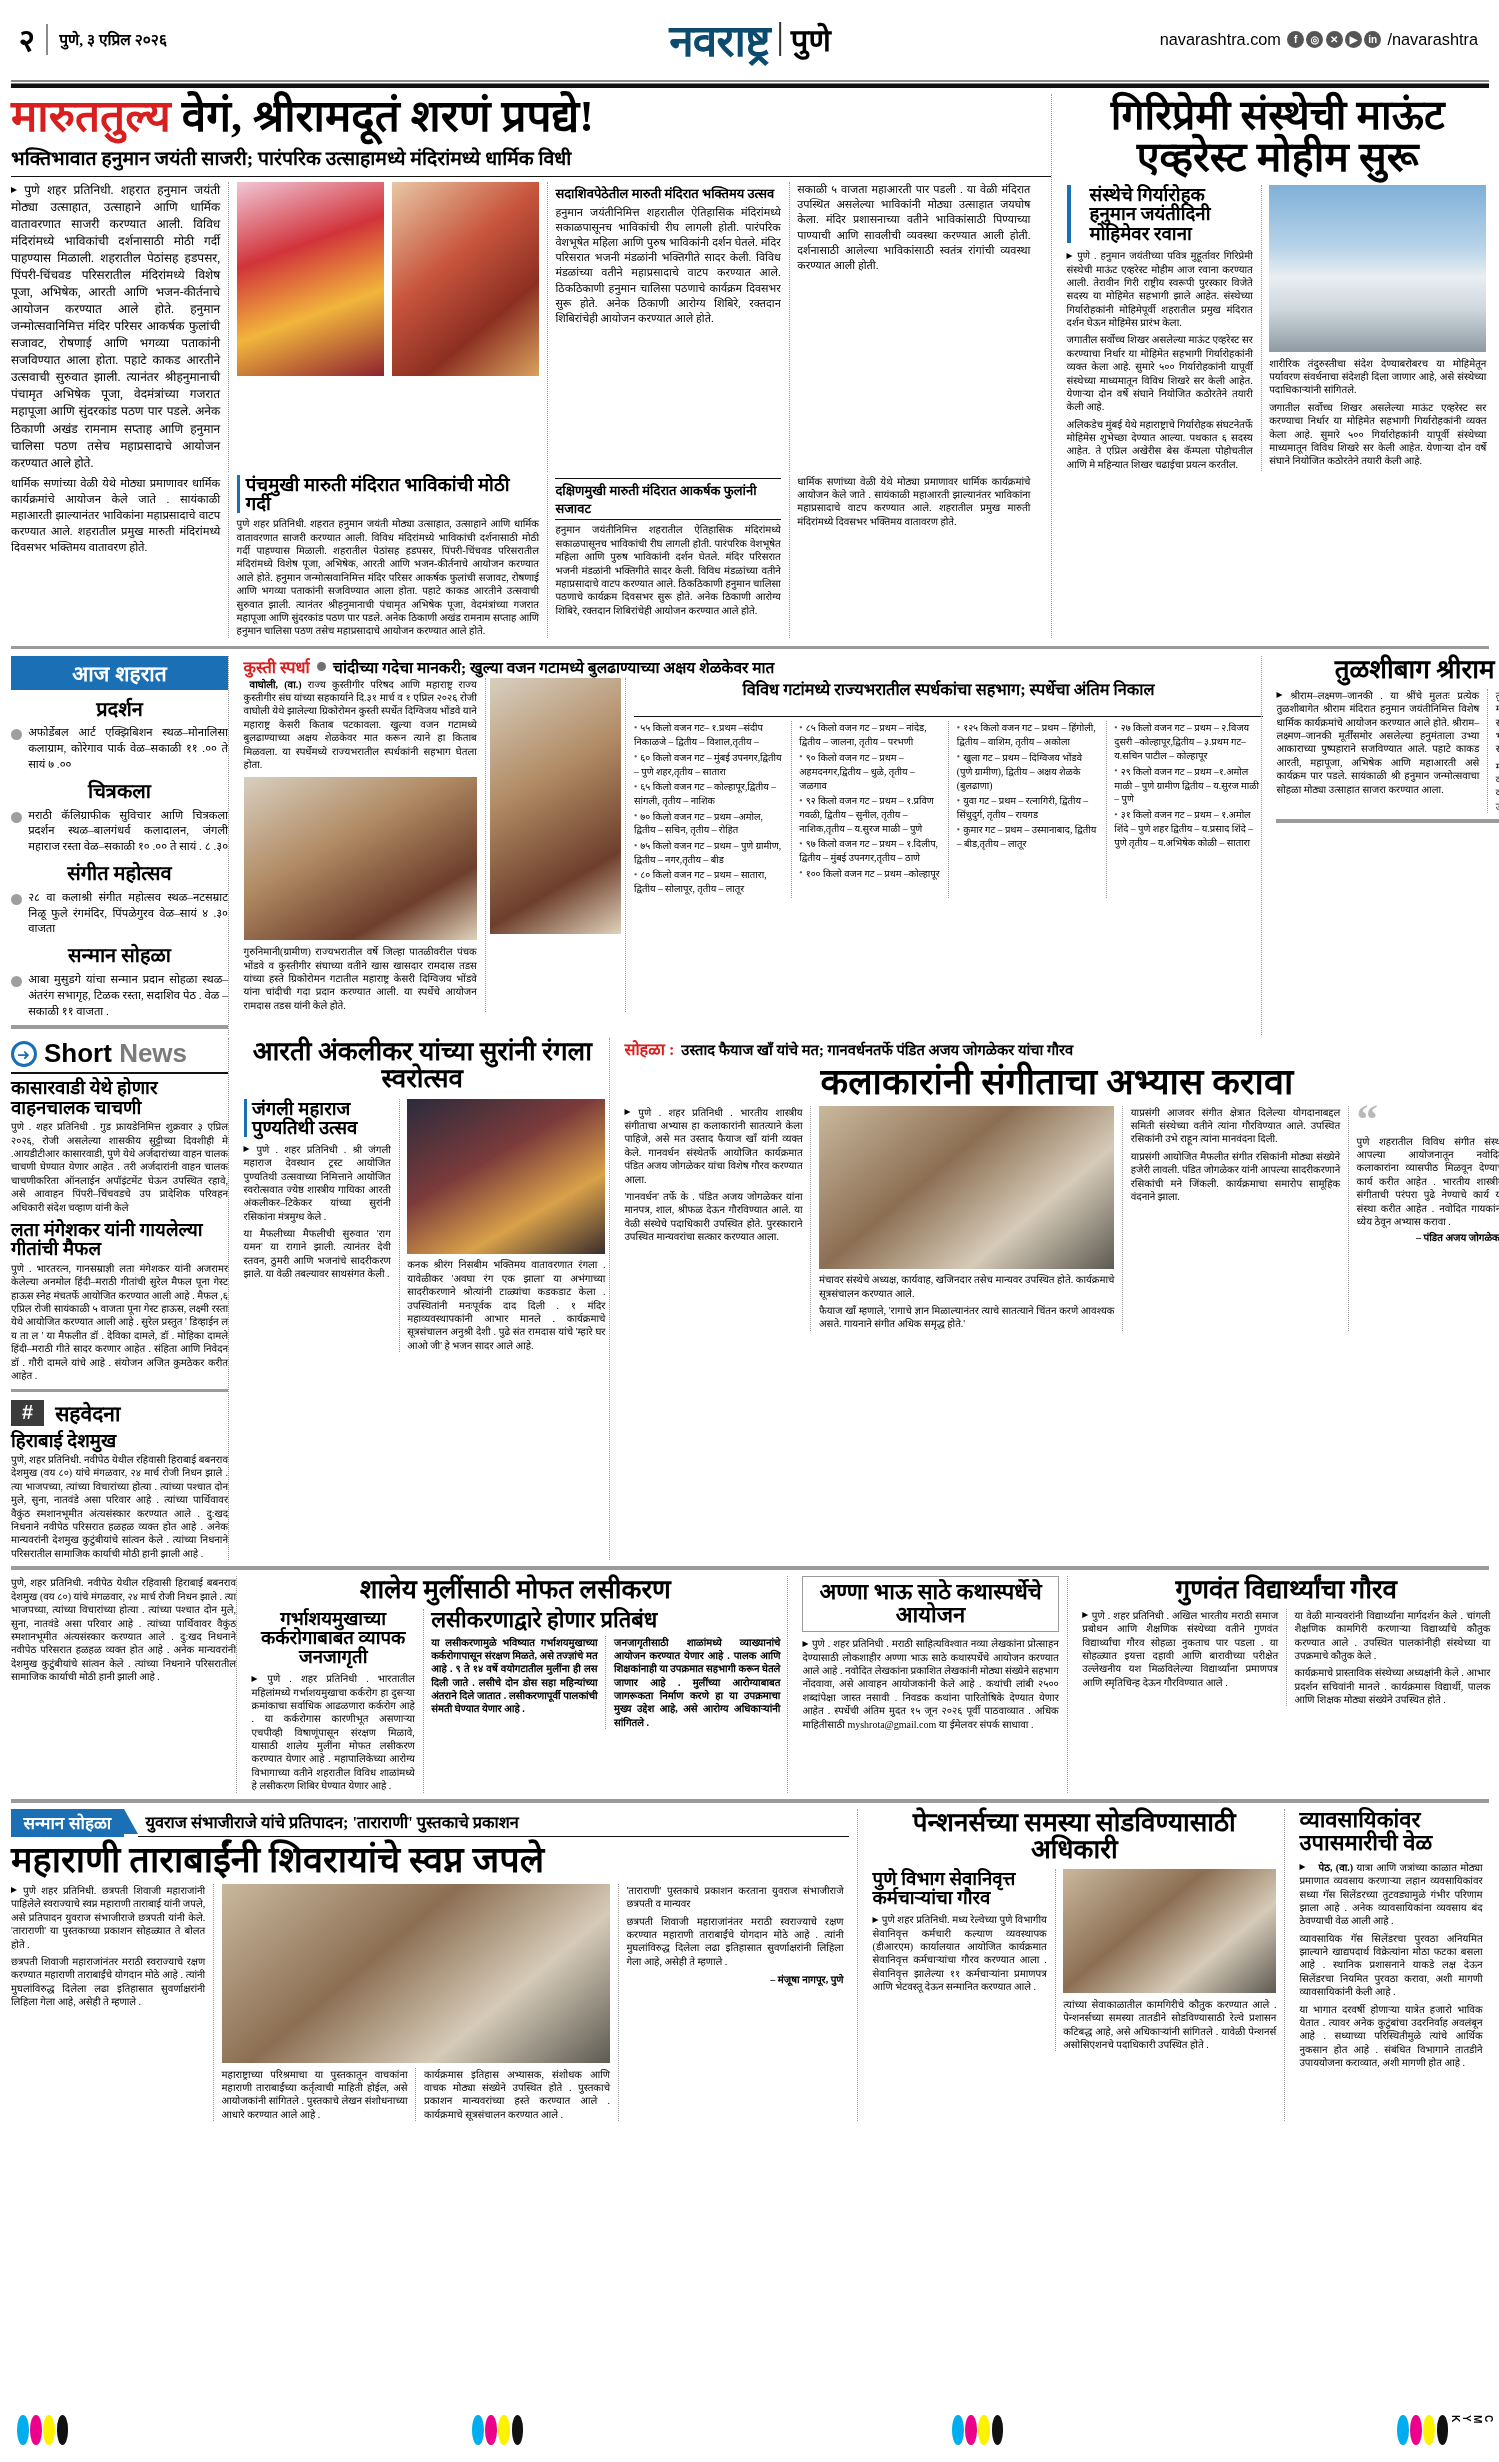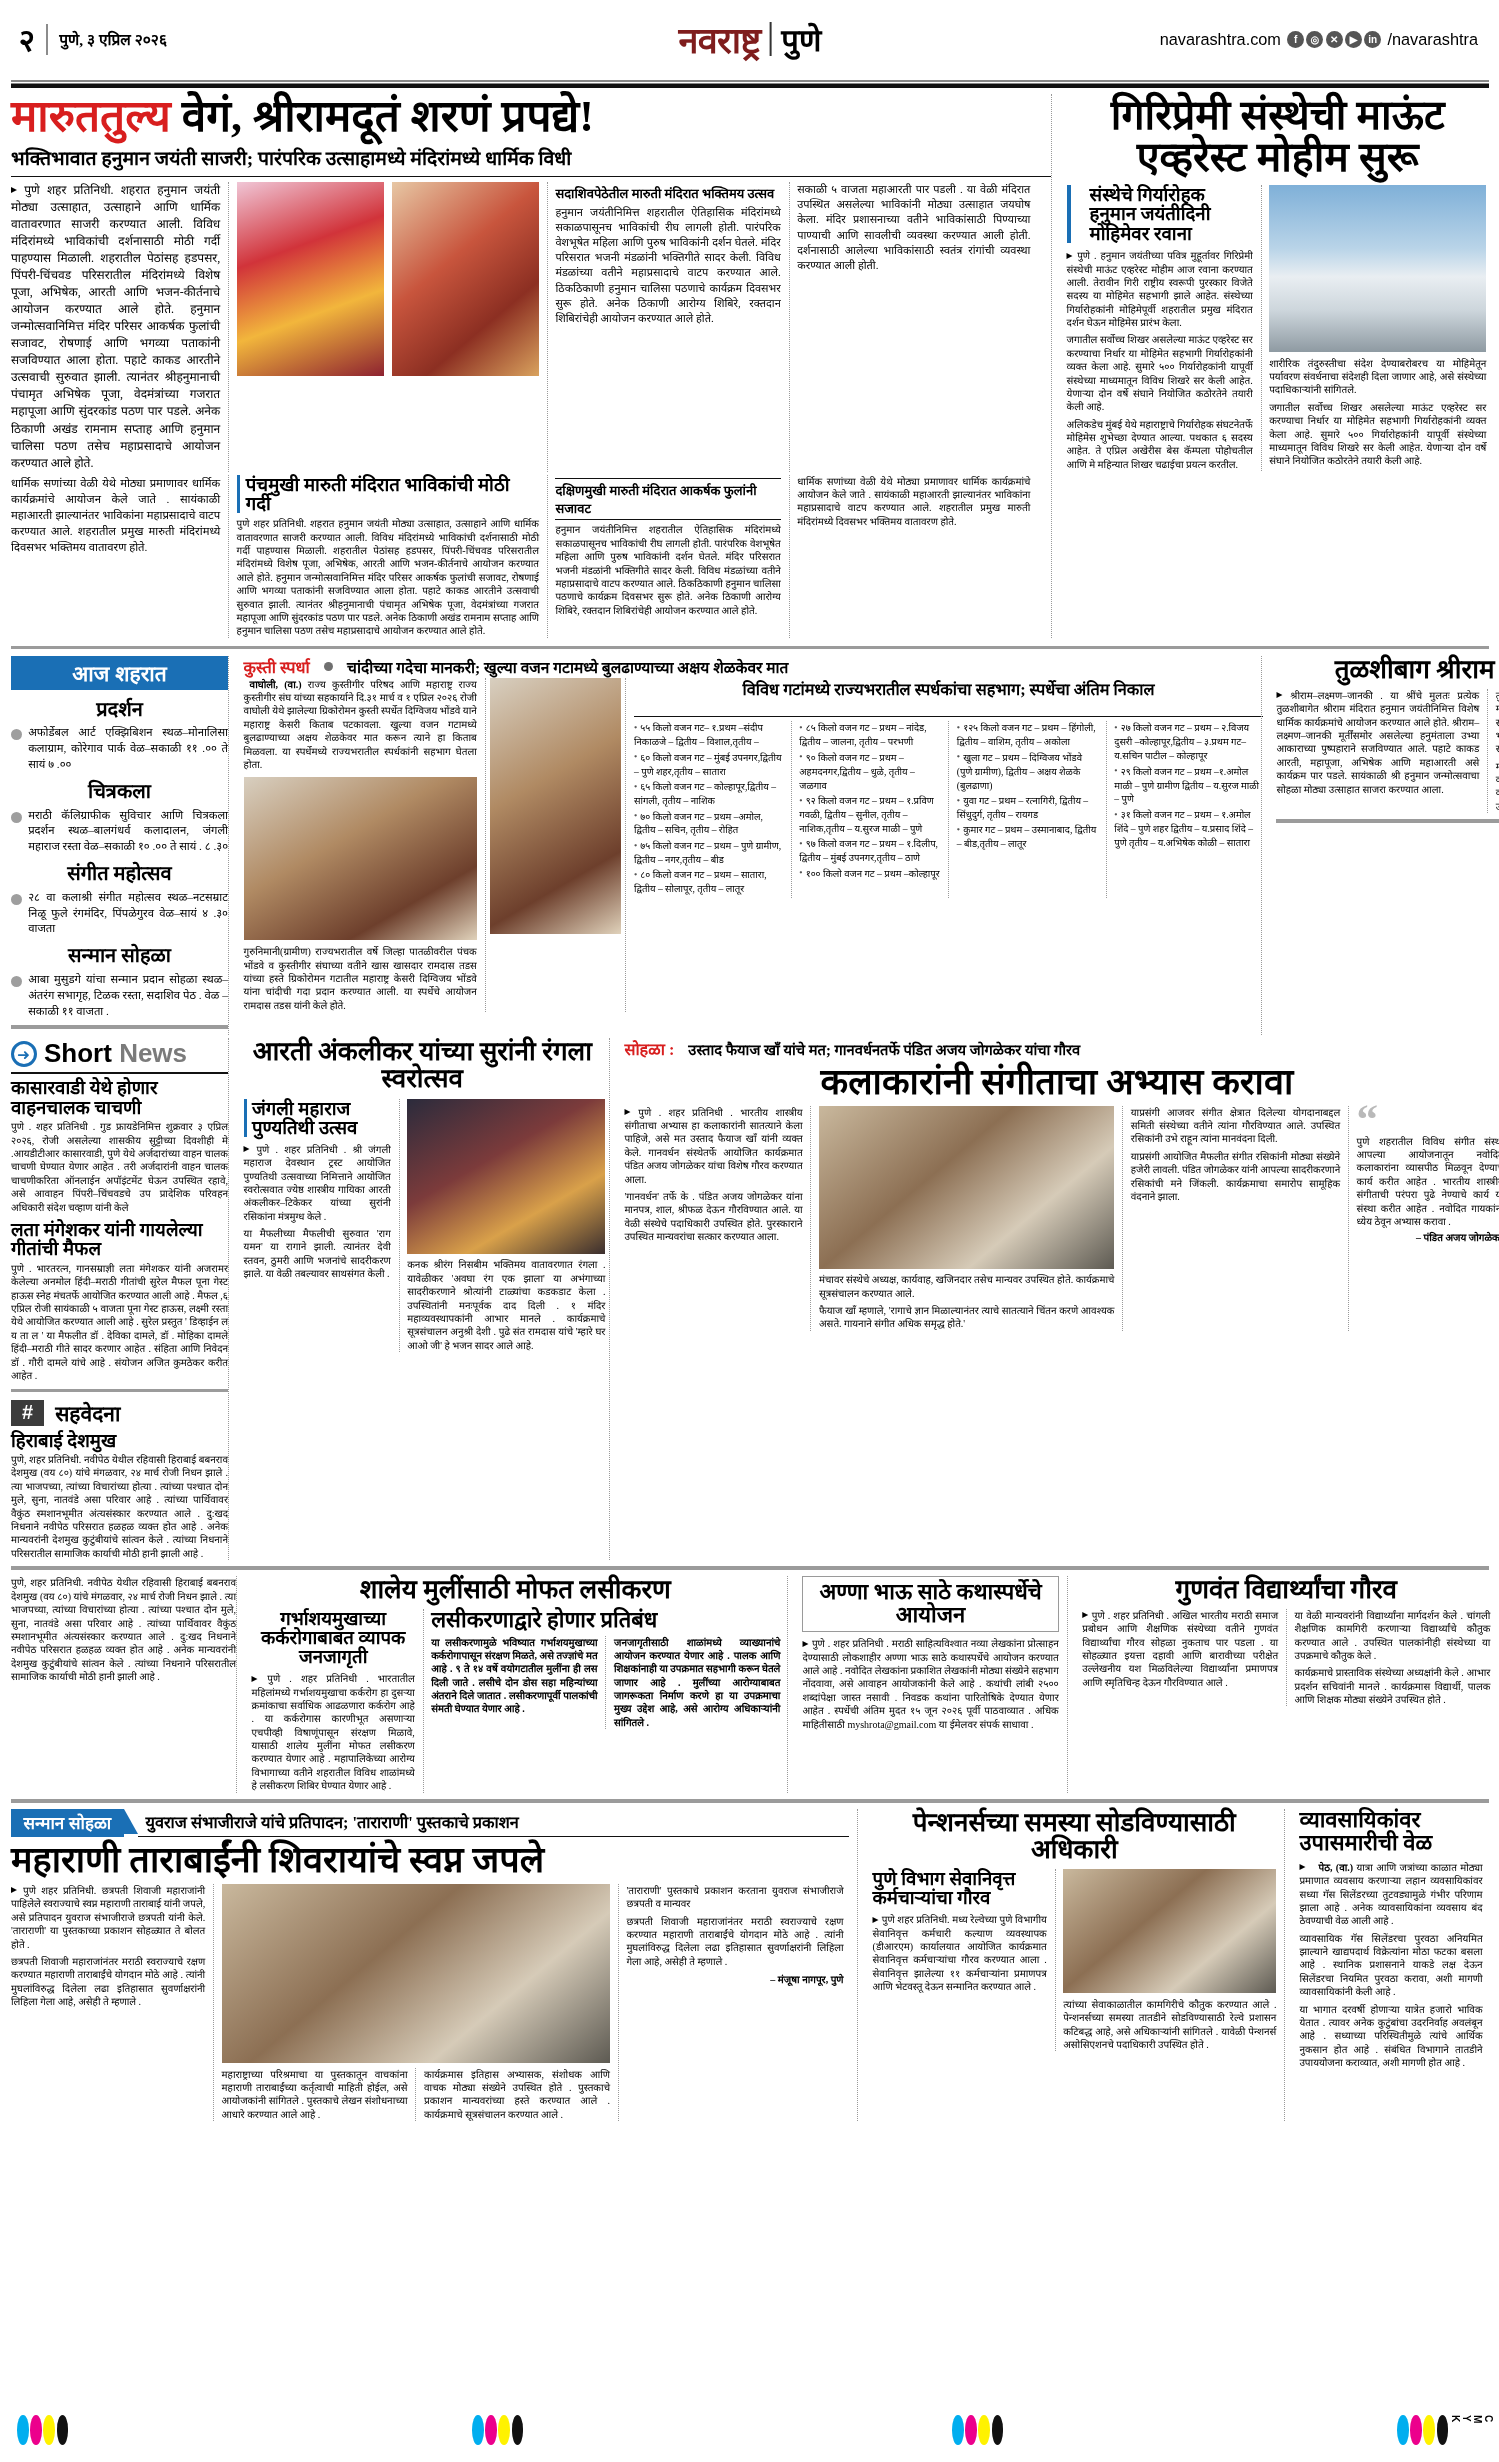--- a/index.html
+++ b/index.html
@@ -13,21 +13,21 @@
   }
   .page { width:1500px; height:2462px; position:relative; padding:0 11px; }
 
   
   .masthead { height:78px; display:flex; align-items:center; position:relative; padding:0 7.8px; }
   .mh-left { display:flex; align-items:center; gap:11px; }
   .pgnum { font-size:31px; font-weight:bold; font-family:"Liberation Sans",sans-serif; }
   .vdiv { width:2.3px; height:31px; background:#8c8c8c; }
   .mh-date { font-size:15.5px; font-weight:bold; }
   .mh-center { position:absolute; left:50%; transform:translateX(-50%); display:flex; align-items:center; gap:9.3px; }
-  .logo-red { color:#7f1d1d; font-size:36px; font-weight:bold; letter-spacing:-0.8px; }
+  .logo-red { color:#0c4a6e; font-size:44px; font-weight:bold; letter-spacing:-0.8px; }
   .logo-div { width:2.3px; height:34px; background:#333; }
   .logo-city { font-size:31px; font-weight:bold; }
   .mh-right { position:absolute; right:11px; display:flex; align-items:center; gap:6.2px; }
   .site { font-size:16.3px; font-family:"Liberation Sans",sans-serif; }
   .socials { display:flex; gap:2.3px; }
   .sico { width:17px;height:17px;border-radius:50%;background:#555;color:#fff;font-size:10px;
           display:flex;align-items:center;justify-content:center;font-family:"Liberation Sans",sans-serif;font-weight:bold;}
   .handle { font-size:16.3px; font-family:"Liberation Sans",sans-serif; }
   .rule-double { border-top:2.3px solid #888; border-bottom:1.6px solid #888; height:4.7px; margin:1.6px 0 0 0; }
   .rule-black { height:3.9px; background:#111; margin-bottom:5.4px; }
@@ -46,21 +46,21 @@
   .ph.stage { background:linear-gradient(150deg,#2b2b3c,#7c3b3b 40%,#d9a14a 70%,#3a2e2e); }
   .ph.mount { background:linear-gradient(180deg,#7fb0d8 0%,#b9d4e8 38%,#e9eef2 55%,#cdd6dc 75%,#8e9aa2 100%); }
   .ph.group { background:linear-gradient(140deg,#c9b89d,#8c6f53 40%,#d6cbb8 70%,#5d5a52); }
   .ph.wrest { background:linear-gradient(150deg,#d8cfc0,#b08a63 40%,#6d3f2c 75%,#e0d2bb); }
   .cap { font-size:13px; font-weight:bold; padding:2.3px 0; }
 
   
   .kicker-blue { background:#1a6fb5; color:#fff; font-weight:bold; font-size:21px;
                  text-align:center; padding:3.1px 0; font-family:"Liberation Sans",sans-serif; }
   .kick-red { color:#d81e1e; font-weight:bold; font-size:16.3px; }
-  .kick-line { display:flex; align-items:center; gap:14px; font-size:15.5px; font-weight:bold; }
+  .kick-line { display:flex; align-items:center; gap:7px; font-size:15.5px; font-weight:bold; }
   .bullet-dot { width:9.3px;height:9.3px;border-radius:50%;background:#6f6f6f;display:inline-block;flex:none; }
 
   .headline { font-weight:bold; line-height:1.04; }
   .h-mega { font-size:44px; }
   .h-xxl  { font-size:36px; }
   .h-xl   { font-size:41px; }
   .h-lg   { font-size:26px; }
   .h-md   { font-size:22px; }
   .h-sm   { font-size:18.6px; }
   .red { color:#d81e1e; }

